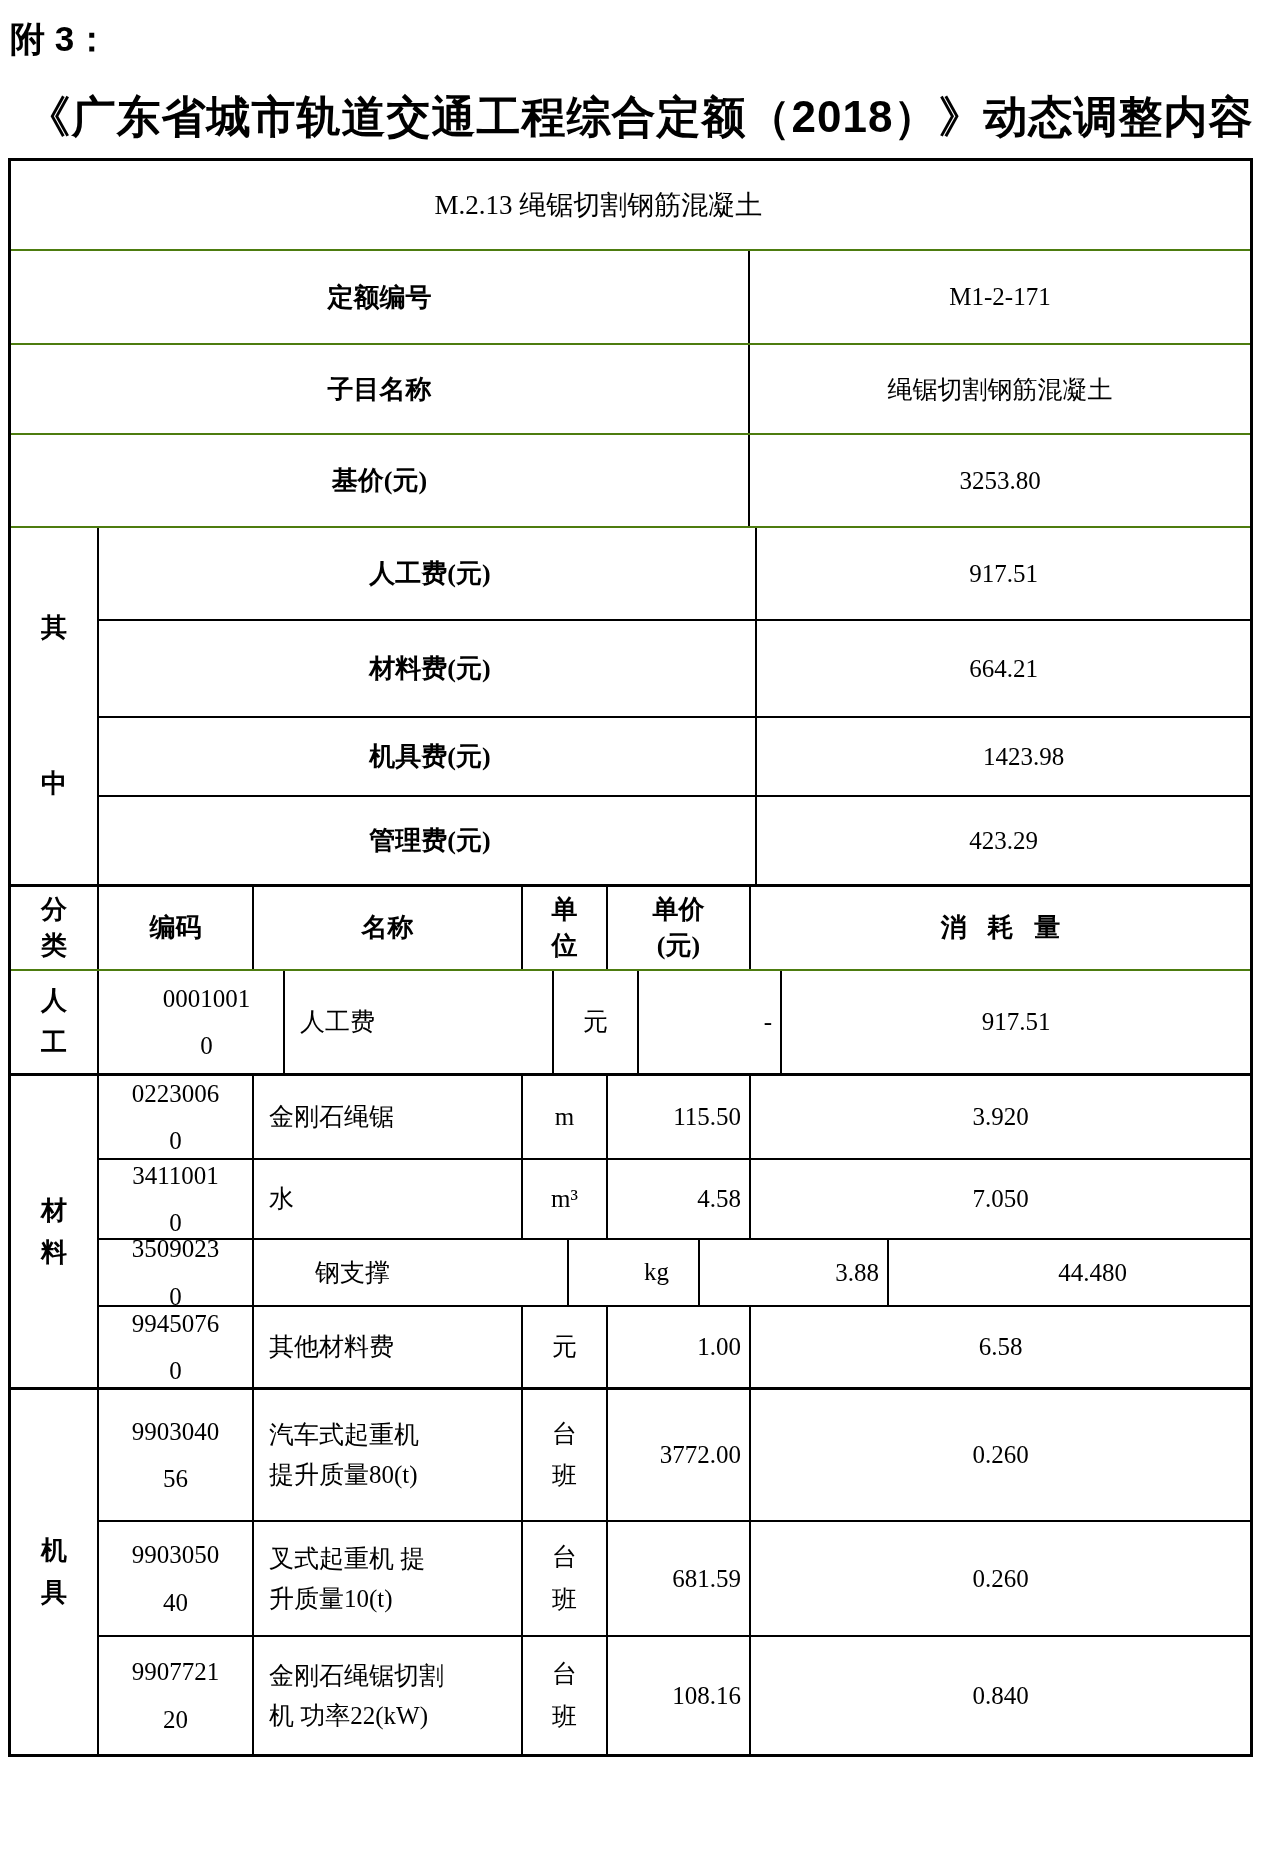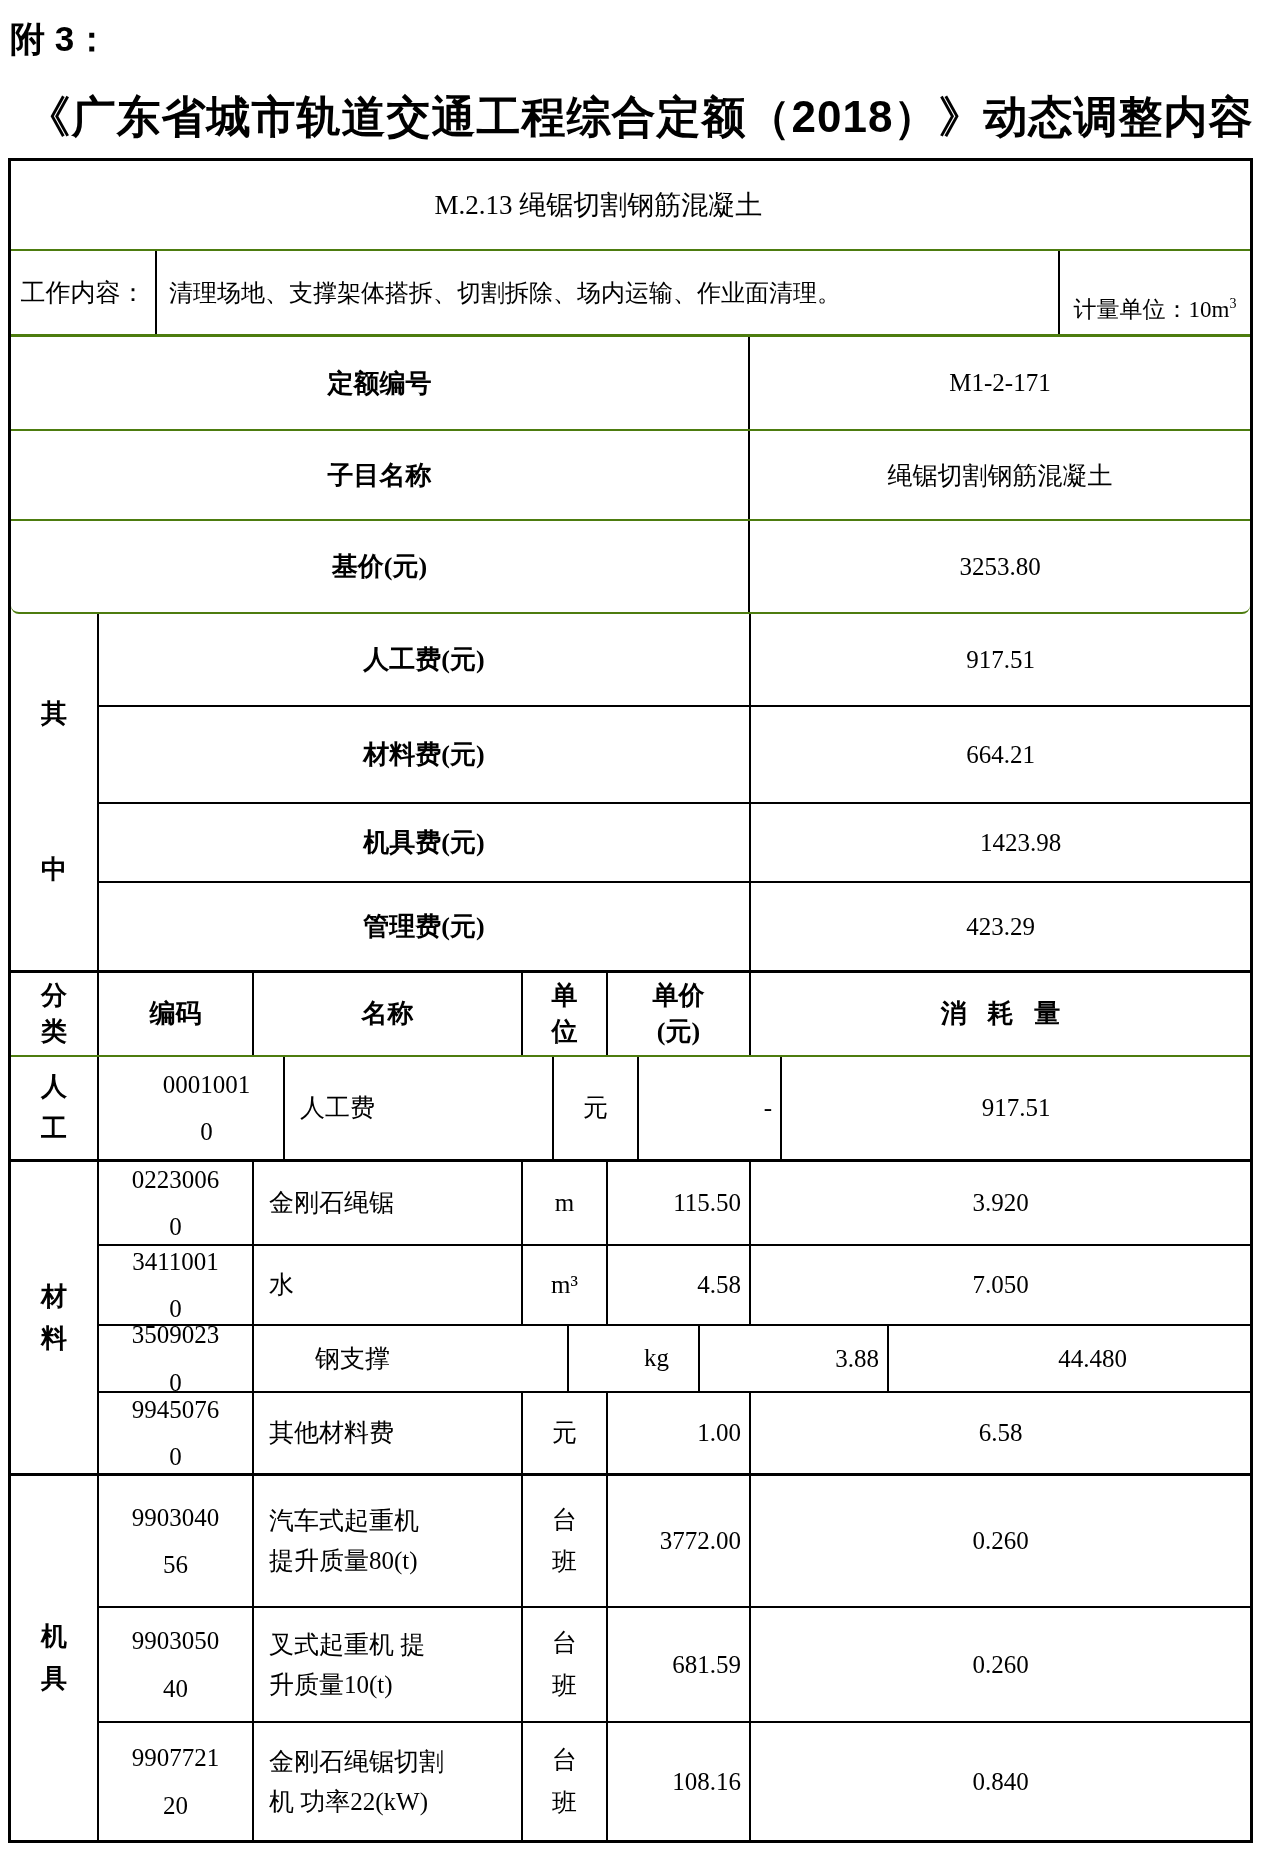--- a/index.html
+++ b/index.html
@@ -32,21 +32,21 @@
     text-align: center; overflow: hidden;
   }
   .td.last { border-right: none; }
   .grow { flex: 1; }
 
   
   .rA { height: 90px; }
   .rB { height: 86px; }
   .rC { height: 94px; }
   .rD { height: 90px; }
-  .rE { height: 93px; border-radius: 8px; }
+  .rE { height: 93px; }
   .section-title { font-size: 27px; padding-right: 64px; }
   .wc-label { width: 146px; }
   .wc-text {
     width: 903px; justify-content: flex-start; text-align: left;
     padding-left: 12px; font-size: 24px;
   }
   .wc-unit {
     align-items: flex-end; padding-bottom: 9px; font-size: 23px;
   }
   .wc-unit sup { font-size: 14px; line-height: 1; margin-bottom: 14px; }
@@ -60,21 +60,21 @@
   .blk-cat {
     width: 88px; border-right: 2px solid #000;
     display: flex; align-items: center; justify-content: center;
     text-align: center; font-weight: 600; font-size: 26px;
     white-space: pre-line; line-height: 1.6;
   }
   .qz-cat { flex-direction: column; justify-content: space-around; padding: 22px 0; }
   .blk-rows { flex: 1; display: flex; flex-direction: column; }
   .blk-r { display: flex; border-bottom: 2px solid #000; }
   .blk-r:last-child { border-bottom: none; }
-  .w-qzlabel { width: 652px; }
+  .w-qzlabel { width: 652px; margin-left: 6px; }
 
   
   .qr1 { height: 93px; } .qr2 { height: 97px; }
   .qr3 { height: 79px; gap: 40px; } .qr4 { height: 87px; border-radius: 10px; }
 
   
   .rHead { height: 84px; }
   .rHead .td { font-weight: 600; font-size: 26px; white-space: pre-line; line-height: 1.4; }
   .w-cat { width: 88px; }
   .w-code { width: 155px; }
@@ -101,28 +101,20 @@
 
 <div class="attach">附 3：</div>
 <div class="main-title">《广东省城市轨道交通工程综合定额（2018）》动态调整内容</div>
 
 <div class="qtable">
 
   <div class="tr rA">
     <div class="td grow last section-title">M.2.13 绳锯切割钢筋混凝土</div>
   </div>
 
-  <div class="tr rB thick">
-    <div class="td wc-label">工作内容：</div>
-    <div class="td wc-text">清理场地、支撑架体搭拆、切割拆除、场内运输、作业面清理。</div>
-    <div class="td grow last wc-unit">
-        <span>计量单位：10m</span>
-        <sup>3</sup>
-      </div>
-  </div>
 
   <div class="tr rC">
     <div class="td w-sumlabel lab">定额编号</div>
     <div class="td grow last">M1-2-171</div>
   </div>
 
   <div class="tr rD">
     <div class="td w-sumlabel lab">子目名称</div>
     <div class="td grow last">绳锯切割钢筋混凝土</div>
   </div>

